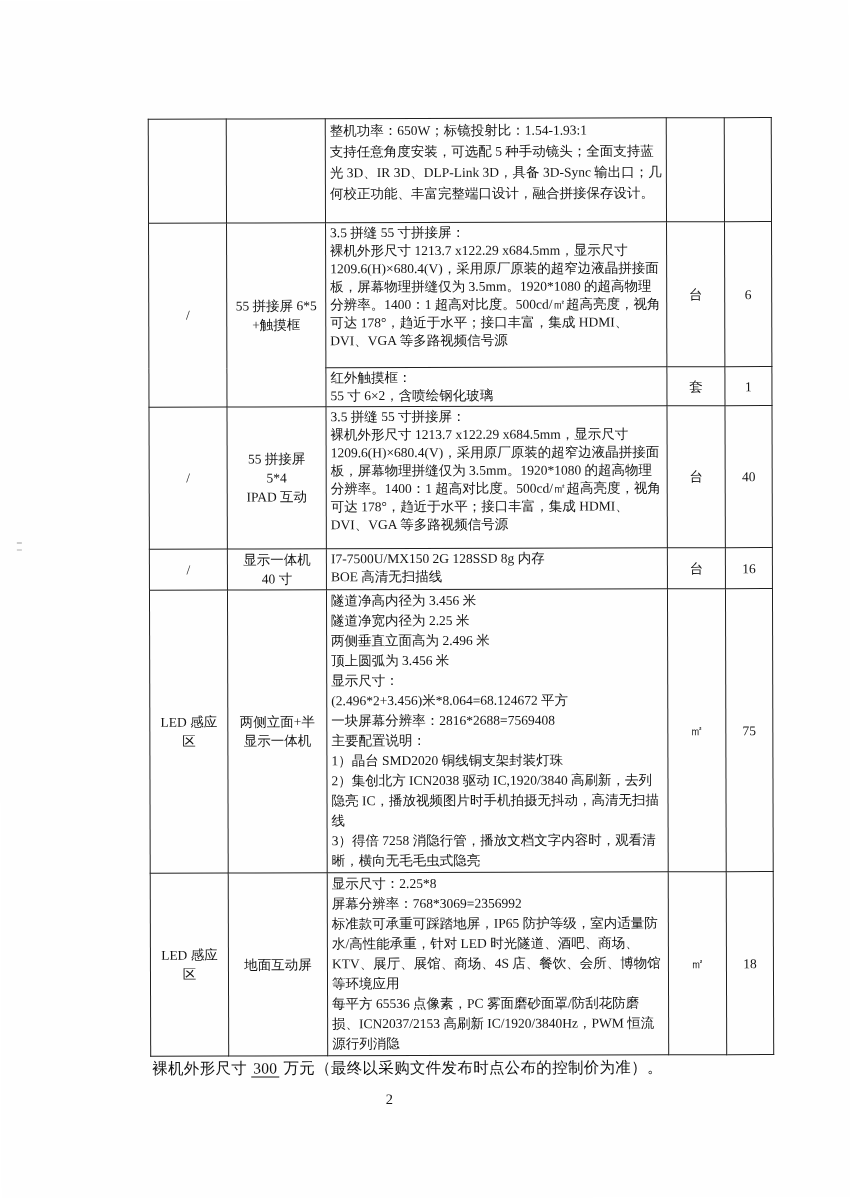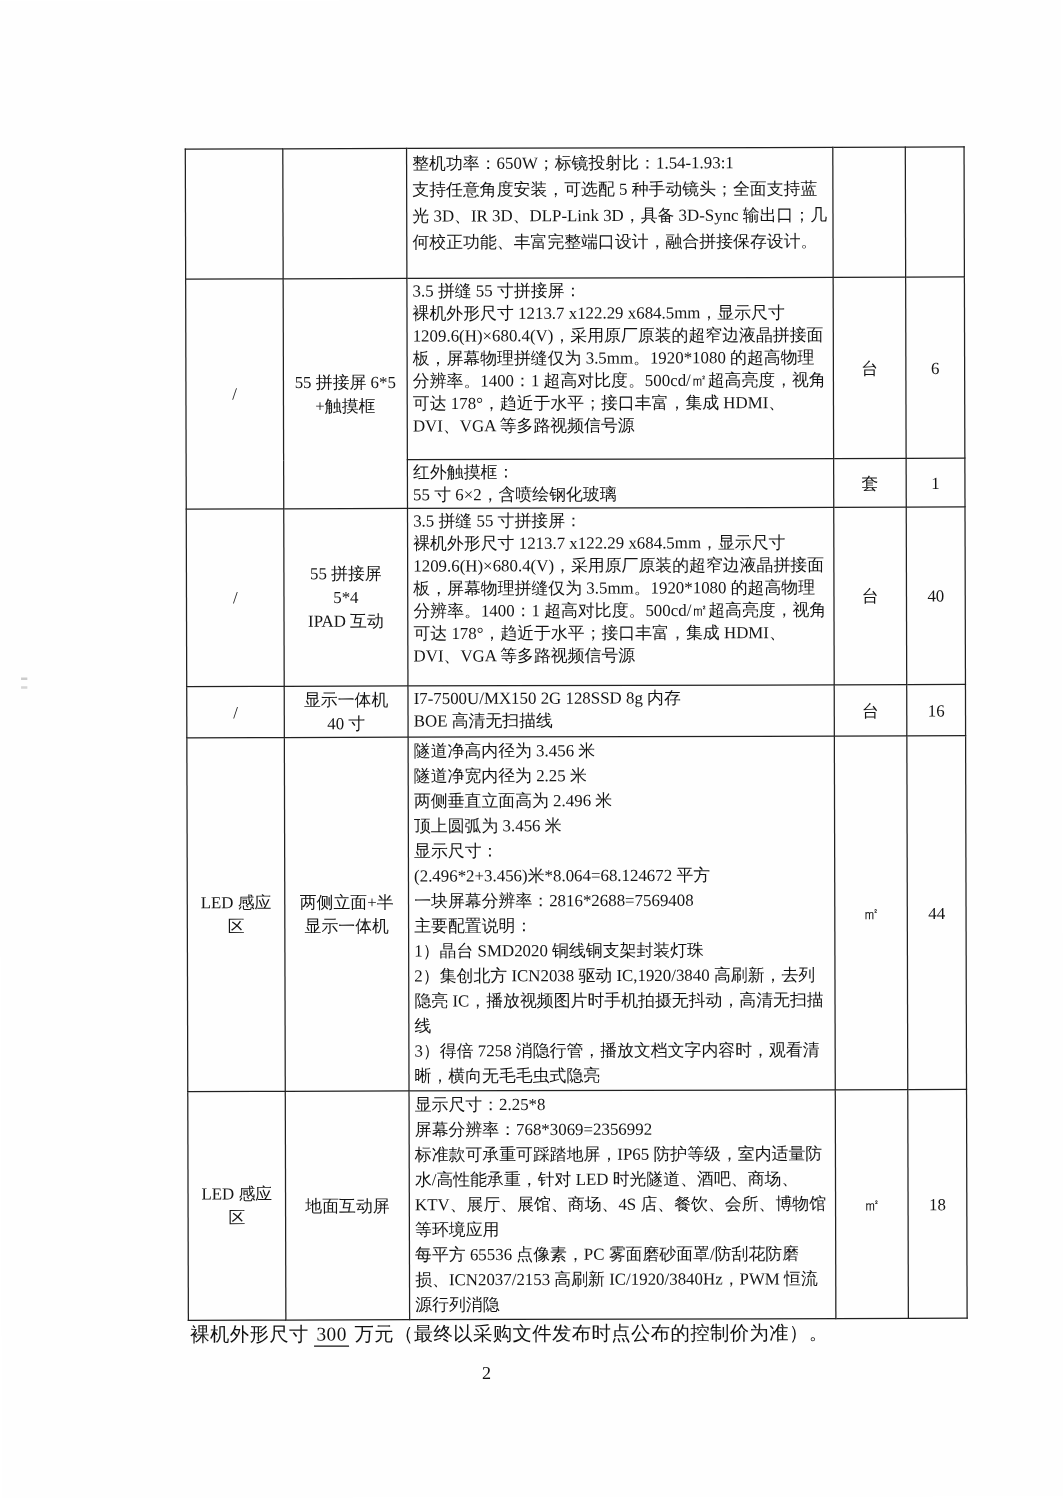--- a/index.html
+++ b/index.html
@@ -163,21 +163,21 @@
 两侧垂直立面高为 2.496 米
 顶上圆弧为 3.456 米
 显示尺寸：
 (2.496*2+3.456)米*8.064=68.124672 平方
 一块屏幕分辨率：2816*2688=7569408
 主要配置说明：
 1）晶台 SMD2020 铜线铜支架封装灯珠
 2）集创北方 ICN2038 驱动 IC,1920/3840 高刷新，去列隐亮 IC，播放视频图片时手机拍摄无抖动，高清无扫描线
 3）得倍 7258 消隐行管，播放文档文字内容时，观看清晰，横向无毛毛虫式隐亮</td>
       <td class="center">㎡</td>
-      <td class="center">44</td>
+      <td class="center">75</td>
     </tr>
 
     <tr class="r6">
       <td class="center">LED 感应区</td>
       <td class="center">地面互动屏</td>
       <td class="desc">显示尺寸：2.25*8
 屏幕分辨率：768*3069=2356992
 标准款可承重可踩踏地屏，IP65 防护等级，室内适量防水/高性能承重，针对 LED 时光隧道、酒吧、商场、KTV、展厅、展馆、商场、4S 店、餐饮、会所、博物馆等环境应用
 每平方 65536 点像素，PC 雾面磨砂面罩/防刮花防磨损、ICN2037/2153 高刷新 IC/1920/3840Hz，PWM 恒流源行列消隐</td>
       <td class="center">㎡</td>

